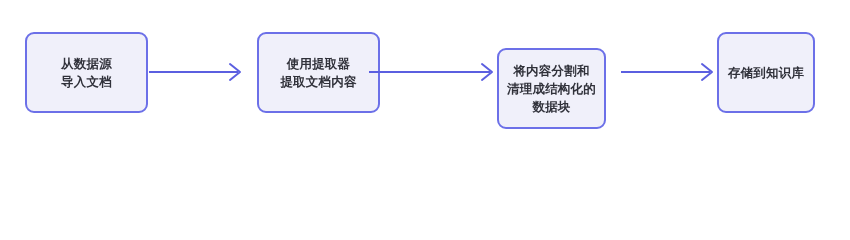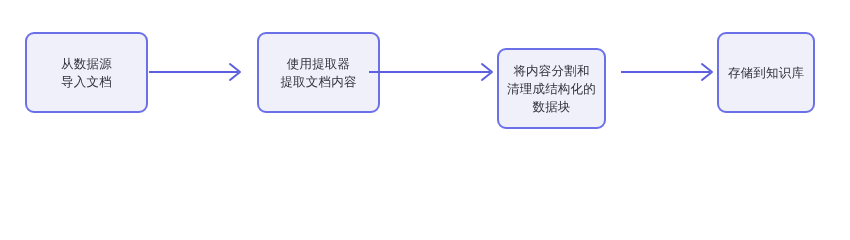--- a/index.html
+++ b/index.html
@@ -13,20 +13,21 @@
     background: #ffffff;
     font-family: "Liberation Sans", "DejaVu Sans", sans-serif;
     overflow: hidden;
   }
 
   #flow-canvas {
     position: relative;
     width: 850px;
     height: 139px;
     background: #ffffff;
+    font-weight: bold;
   }
 
   
   .node {
     position: absolute;
     box-sizing: border-box;
     background: #f0f0fa;
     border: 2px solid #6c70e8;
     border-radius: 9px;
     display: flex;

